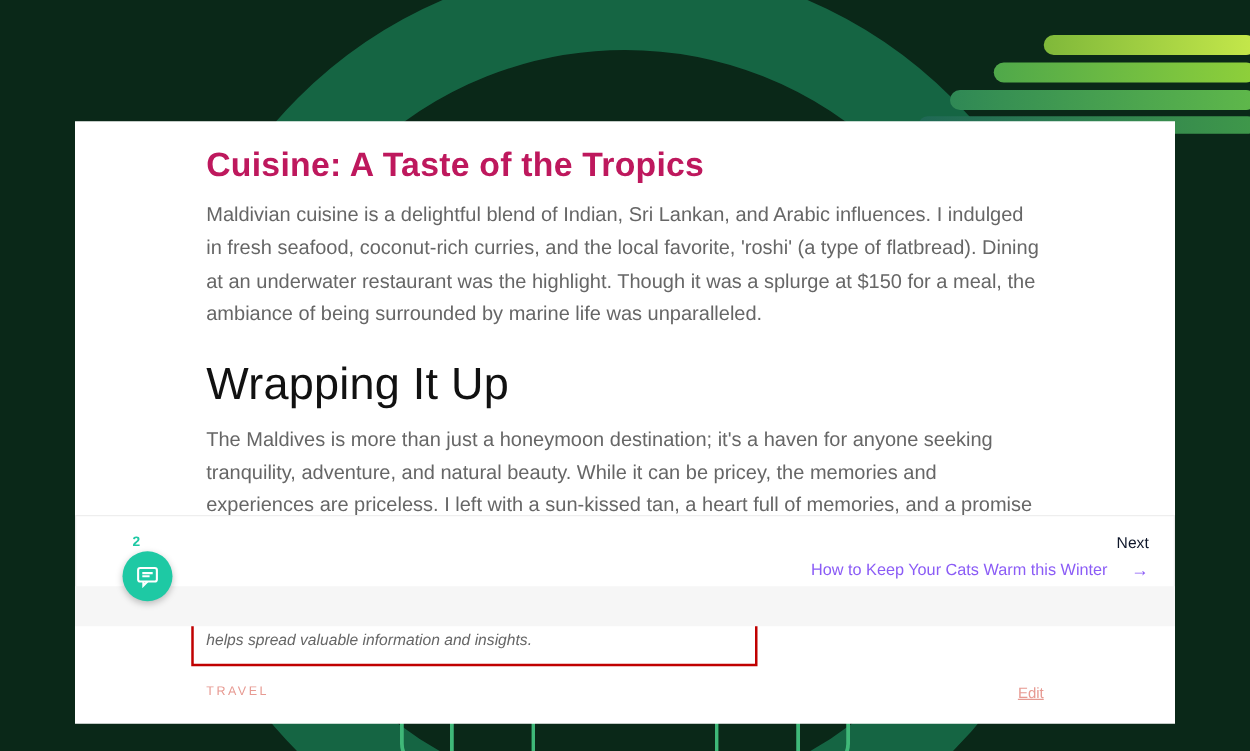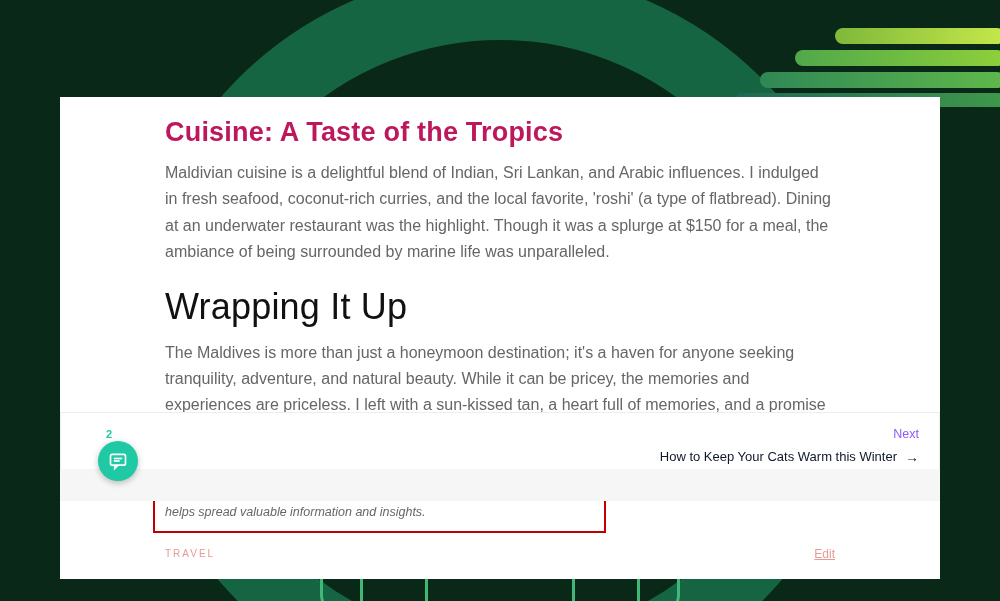--- a/index.html
+++ b/index.html
@@ -108,22 +108,22 @@
   .edit { color: #e79a92; text-decoration: underline; font-size: 12px; }
   
   .next-card {
     position: absolute;
     left: 60px; top: 412px;
     width: 880px; background: #fff;
     border: 1px solid #eee;
     padding: 14px 20px 16px 20px;
     text-align: right;
   }
-  .next-label { font-size: 12.5px; color: #8b5cf6; margin-bottom: 6px; }
-  .next-title { font-size: 13px; color: #0f172a; display: inline-flex; align-items: center; gap: 8px; justify-content: flex-end; }
+  .next-label { font-size: 12.5px; color: #0f172a; margin-bottom: 6px; }
+  .next-title { font-size: 13px; color: #8b5cf6; display: inline-flex; align-items: center; gap: 19px; justify-content: flex-end; }
   .next-arrow { font-size: 14px; }
   
   .bottom-bar {
     position: absolute; left: 60px; top: 469px; width: 880px; height: 32px;
     background: #f6f6f6;
   }
   
   .chat-fab {
     position: absolute;
     left: 98px; top: 441px;

